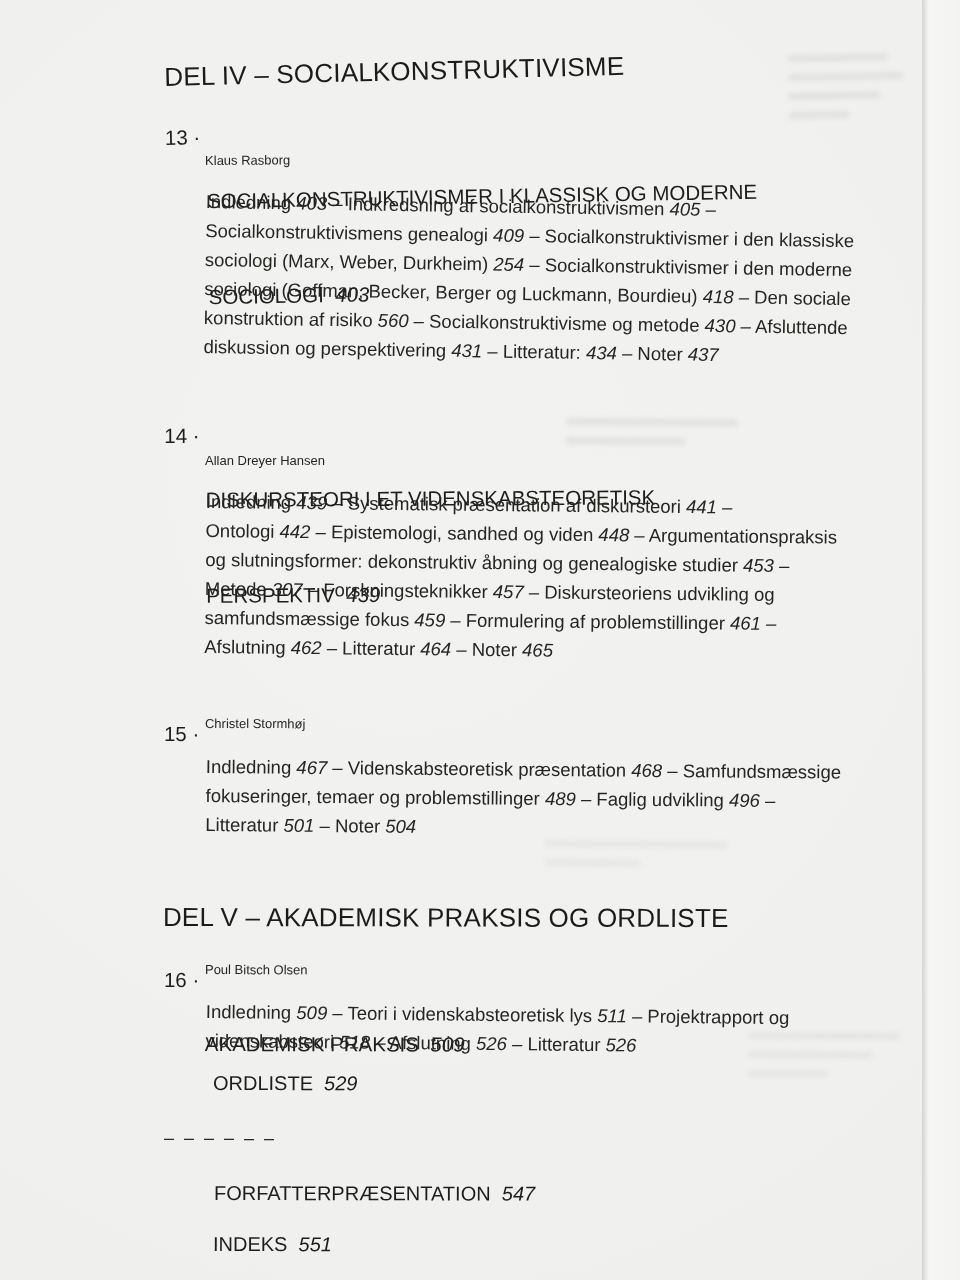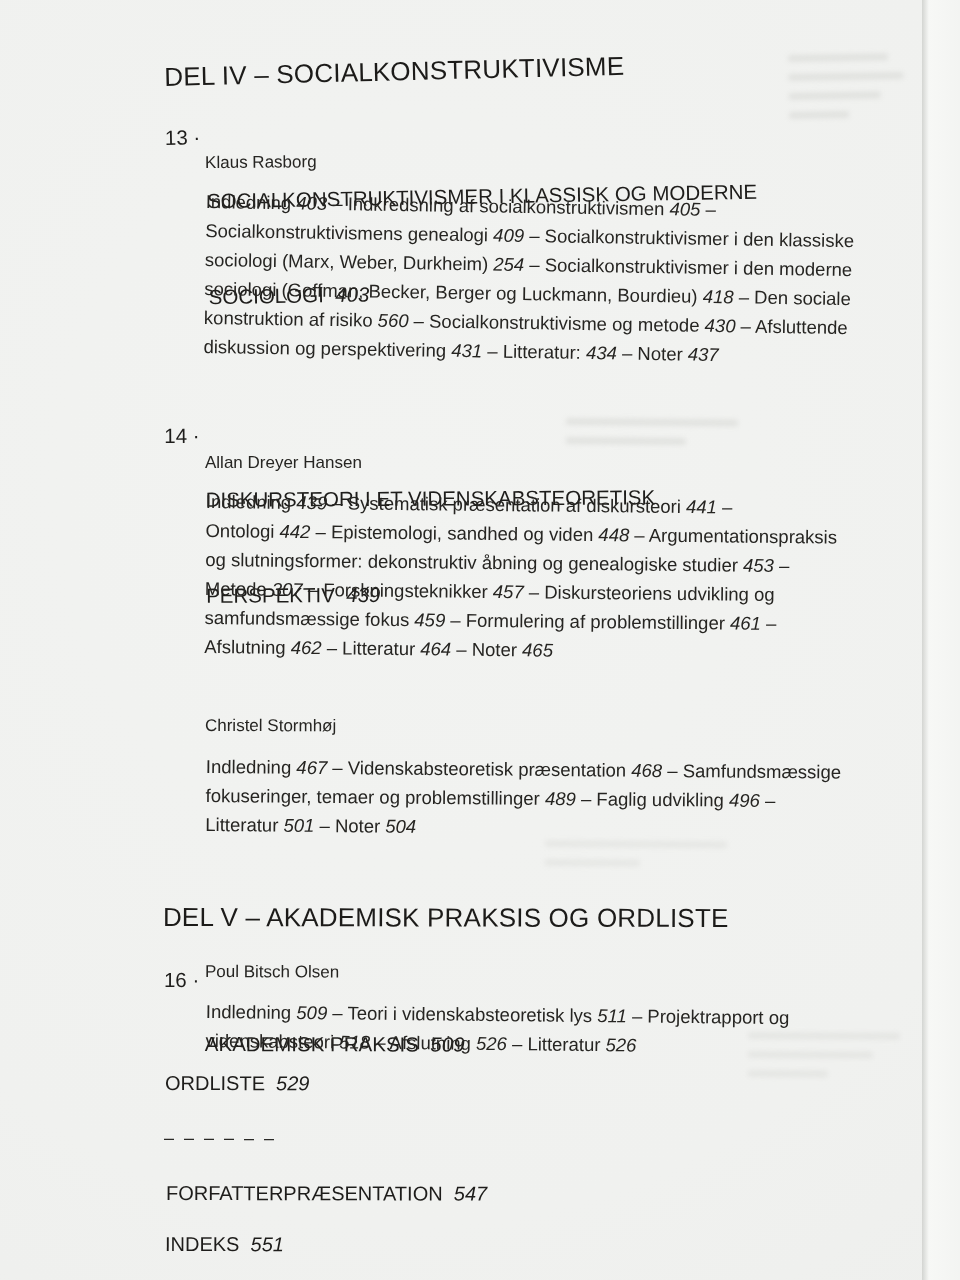--- a/index.html
+++ b/index.html
@@ -16,23 +16,23 @@
     position: absolute; top: 0; right: 0; width: 38px; height: 100%;
     background: linear-gradient(to right, rgba(188,190,186,0.55) 0px, rgba(247,248,246,1) 7px, rgba(243,244,242,1) 100%);
   }
   .block { position: absolute; transform-origin: left top; white-space: pre-wrap; }
   .part-title {
     margin: 0; font-size: 26px; font-weight: 400; letter-spacing: 0.2px; color: #1c1b19;
   }
   .ch-header { display: flex; font-size: 20.5px; line-height: 32px; color: #1e1d1b; }
   .ch-num { width: 41px; flex: none; }
   .ch-line { white-space: pre-wrap; }
-  .author { font-size: 17px; color: #262522; }
+  .author { font-size: 13px; color: #262522; }
   .para { font-size: 18.5px; line-height: 29px; width: 700px; color: #262522; }
-  .bm-item { font-size: 20px; color: #1e1d1b; }
+  .bm-item { font-size: 20px; color: #1e1d1b; margin-left: 48px; }
   .dashes { font-size: 18px; letter-spacing: 2.5px; color: #2a2926; }
   em { }
   .ghost { position: absolute; opacity: 0.45; filter: blur(2.5px); transform-origin: left top; }
   .ghost .gl { height: 7px; background: #cfd0cc; margin-bottom: 12px; border-radius: 2px; }
 </style>
 </head>
 <body>
 
 <div class="photo">
 
@@ -91,20 +91,21 @@
   <div class="block author" style="top:453px;left:205px;transform:rotate(0deg)">Allan Dreyer Hansen</div>
   <div class="block para" style="top:487px;left:206px;transform:rotate(0.6deg)"><span>Indledning </span><em>439</em><span> – Systematisk præsentation af diskursteori </span><em>441</em><span> –
 Ontologi </span><em>442</em><span> – Epistemologi, sandhed og viden </span><em>448</em><span> – Argumentationspraksis
 og slutningsformer: dekonstruktiv åbning og genealogiske studier </span><em>453</em><span> –
 Metode </span><em>307</em><span> – Forskningsteknikker </span><em>457</em><span> – Diskursteoriens udvikling og
 samfundsmæssige fokus </span><em>459</em><span> – Formulering af problemstillinger </span><em>461</em><span> –
 Afslutning </span><em>462</em><span> – Litteratur </span><em>464</em><span> – Noter </span><em>465</em></div>
 
   <section class="block" style="top:682px;left:164px;transform:rotate(0.1deg)">
     <div class="ch-header">
+      <span class="ch-num">15 ·</span>
     </div>
   </section>
   <div class="block author" style="top:716px;left:205px;transform:rotate(0.1deg)">Christel Stormhøj</div>
   <div class="block para" style="top:752px;left:206px;transform:rotate(0.5deg)"><span>Indledning </span><em>467</em><span> – Videnskabsteoretisk præsentation </span><em>468</em><span> – Samfundsmæssige
 fokuseringer, temaer og problemstillinger </span><em>489</em><span> – Faglig udvikling </span><em>496</em><span> –
 Litteratur </span><em>501</em><span> – Noter </span><em>504</em></div>
 
   <section class="block" style="top:866px;left:163px;transform:rotate(0.1deg)">
     <h1 class="part-title">DEL V – AKADEMISK PRAKSIS OG ORDLISTE</h1>
   </section>

